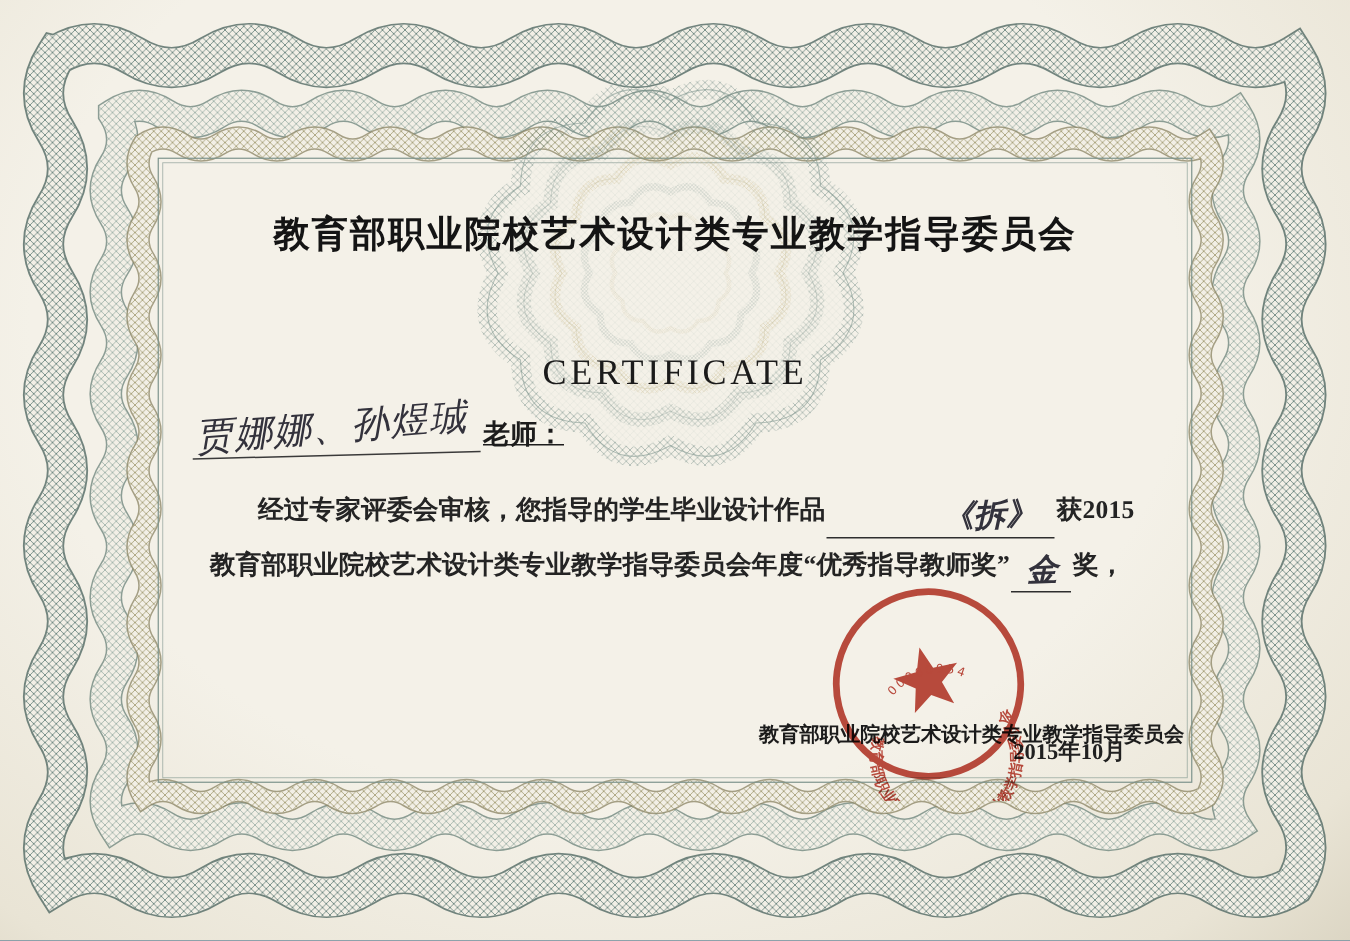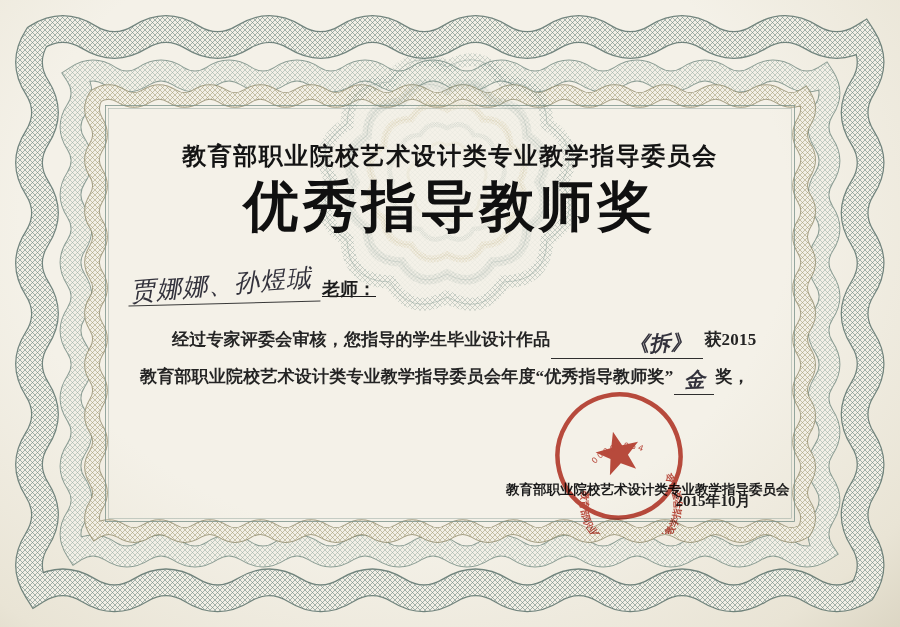--- a/index.html
+++ b/index.html
@@ -135,21 +135,21 @@
         <g transform="translate(447 182) scale(.47) translate(-447 -182)">
           <use href="#rosette" stroke="url(#meshTeal)" stroke-width="10" opacity=".4"></use>
         </g>
         <g transform="translate(447 182) scale(.32) translate(-447 -182)">
           <use href="#rosette" stroke="url(#meshGold)" stroke-width="9" opacity=".45"></use>
         </g>
       </g>
     </svg>
 
     <div class="header">教育部职业院校艺术设计类专业教学指导委员会</div>
-    <div class="title">优秀指导教师奖</div>
+    <div class="subtitle">CERTIFICATE</div>
 
     <div class="names-row">
       <span class="name-underline"><span class="handwriting names">贾娜娜、孙煜珹</span></span>
       <span class="salutation">老师：</span>
     </div>
 
     <div class="body">
       <p class="indent">
         <span>经过专家评委会审核，您指导的学生毕业设计作品</span><span class="blank blank-wide"><span class="handwriting hw-inline">《拆》</span></span><span>获2015</span>
       </p>

